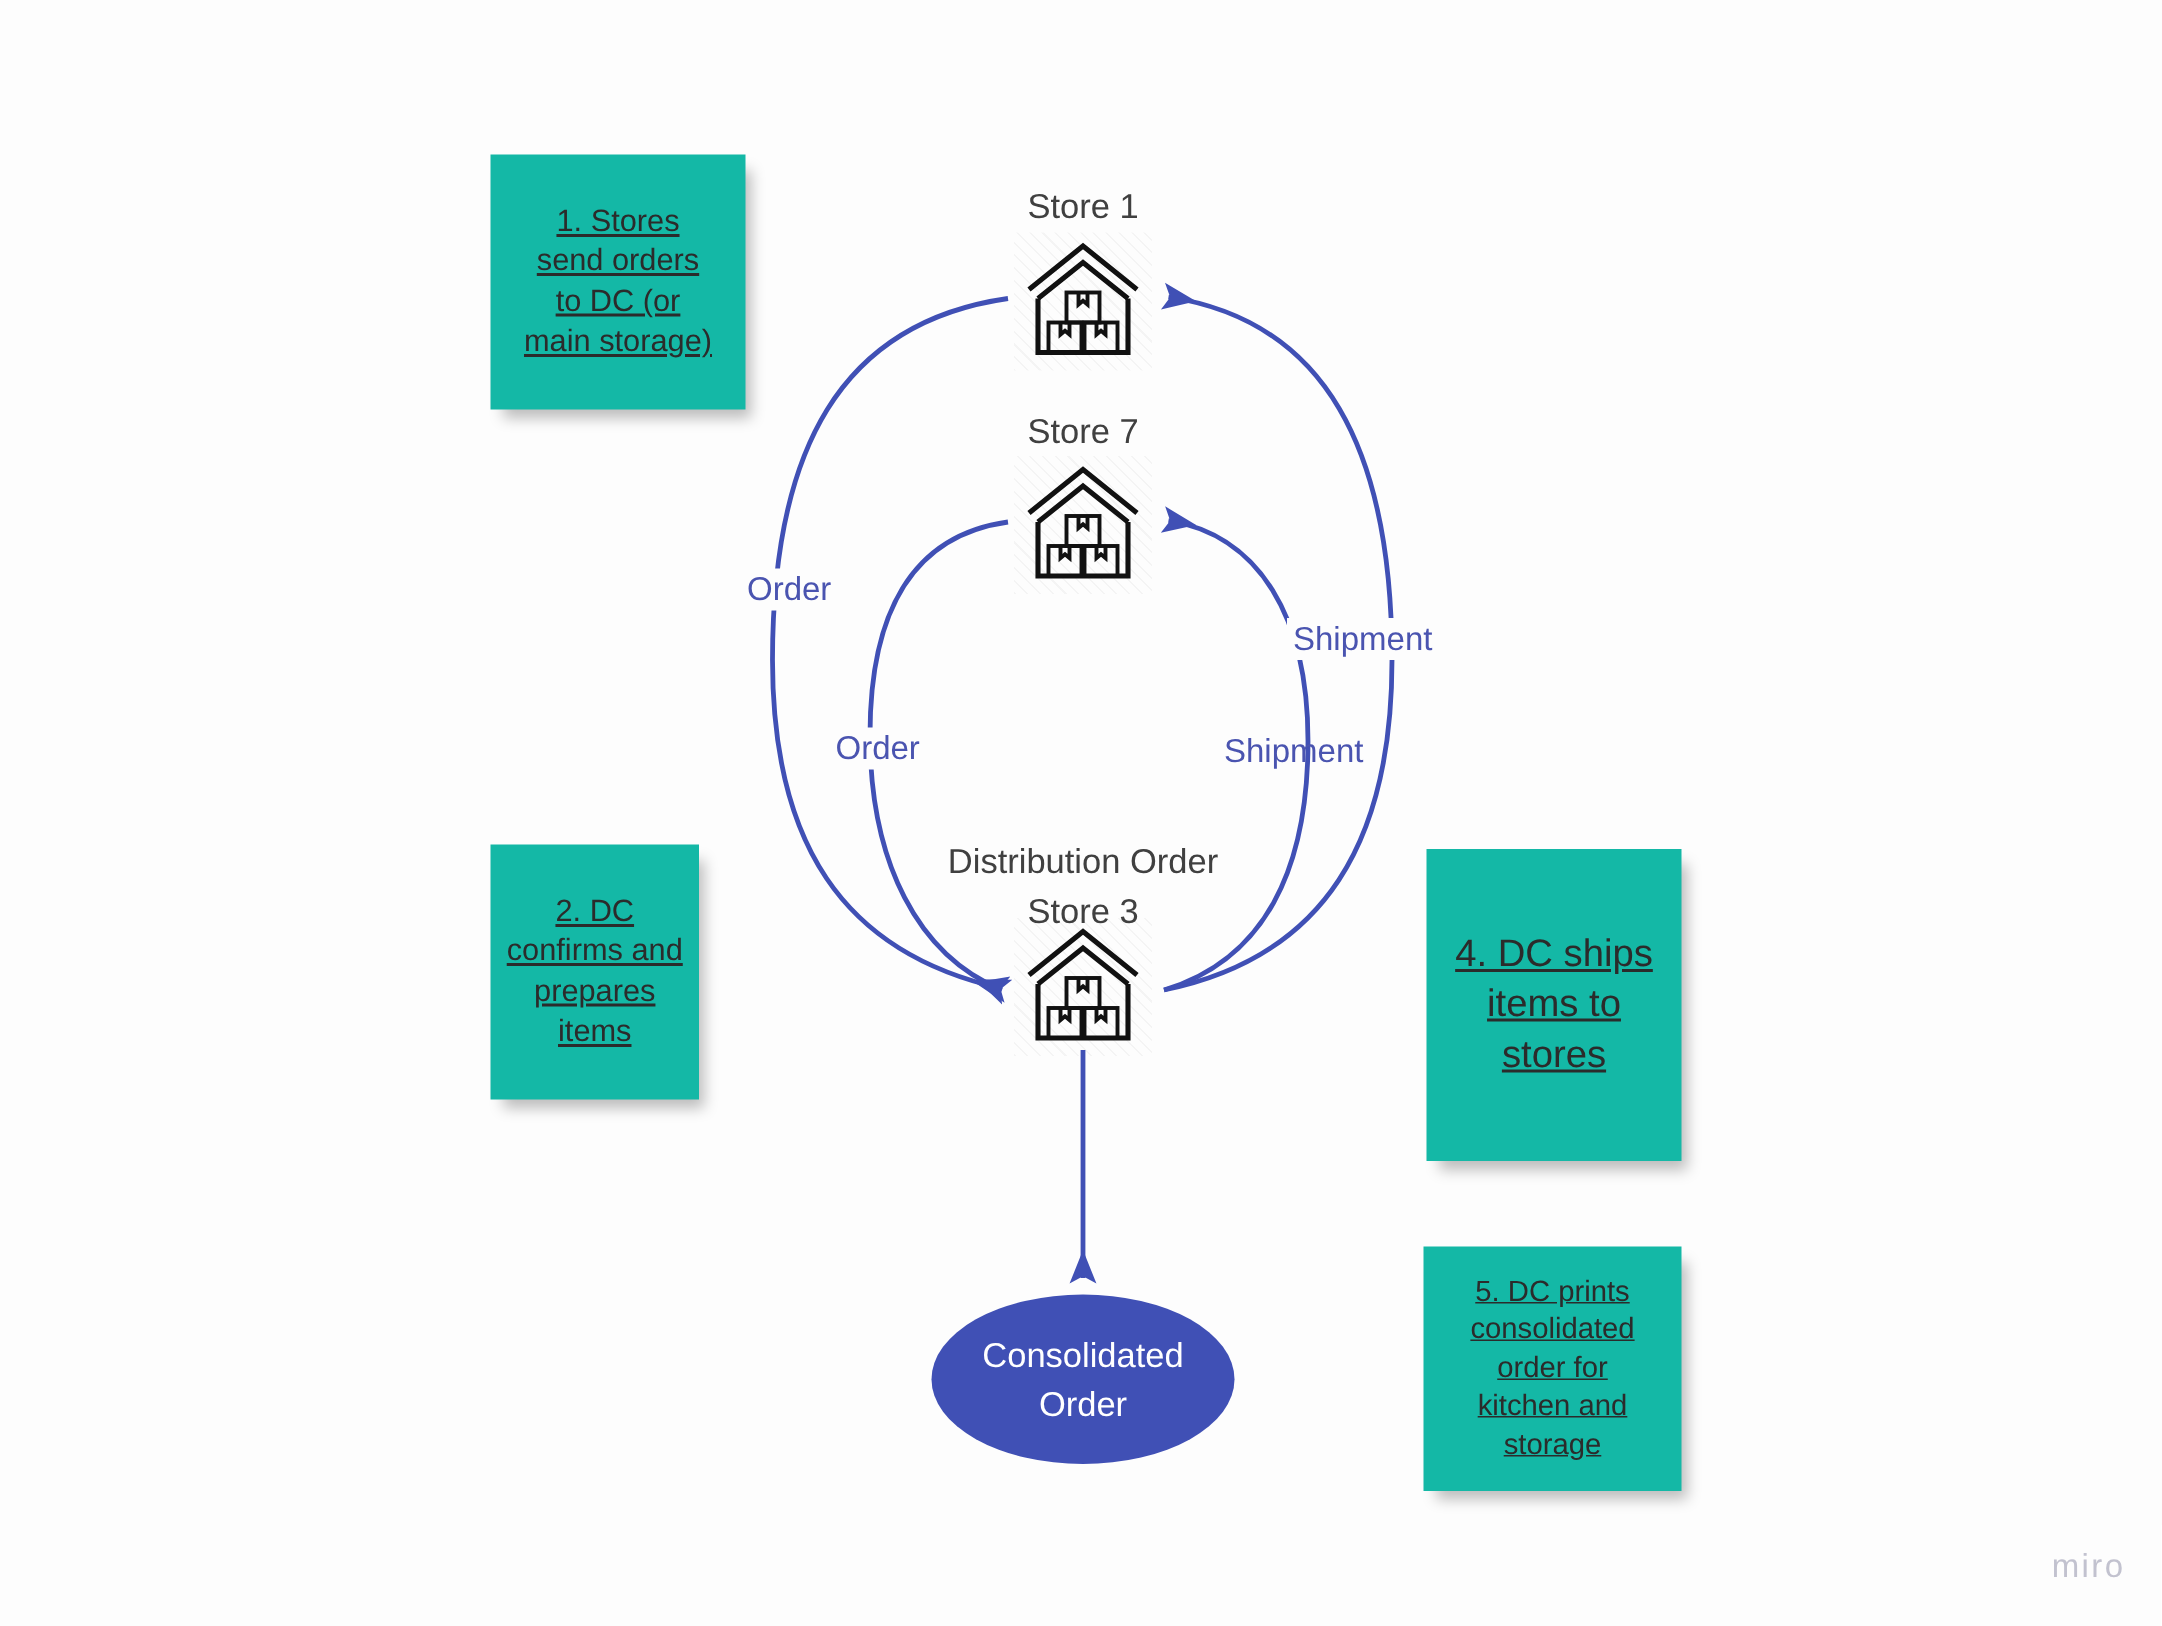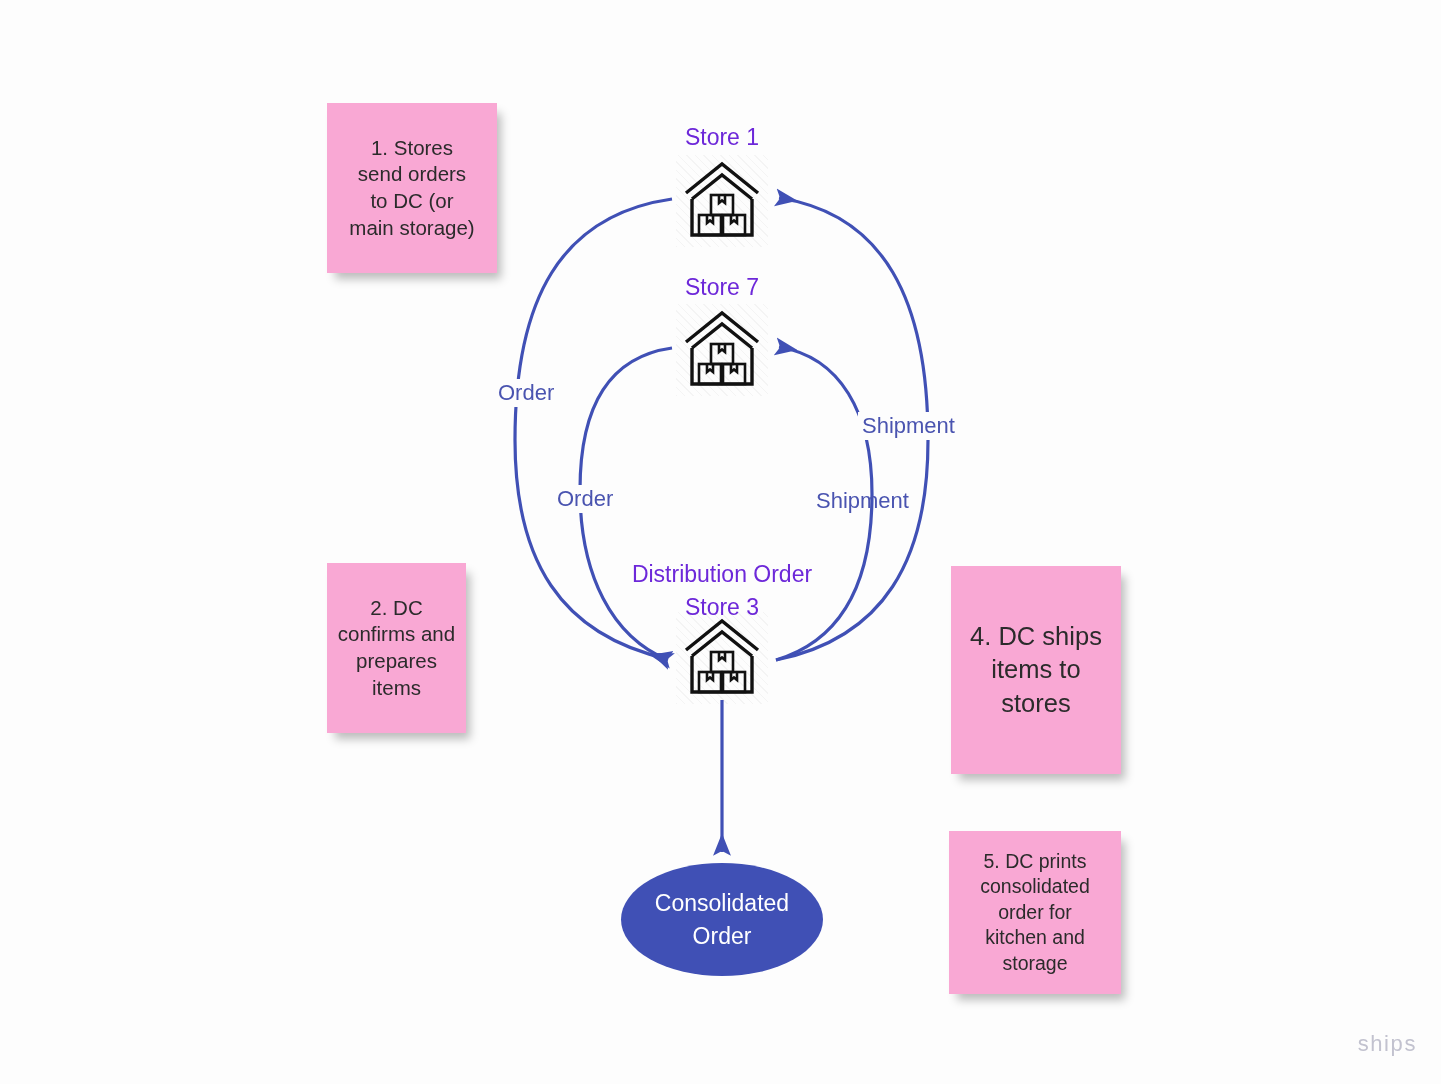--- a/index.html
+++ b/index.html
@@ -15,48 +15,49 @@
     position: relative;
     width: 1441px;
     height: 1084px;
     background: #fdfdfd;
     overflow: hidden;
   }
 
   
   .sticky {
     position: absolute;
-    background: #f9a8d4;
+    background: #14b8a6;
     box-shadow: 6px 8px 9px -2px rgba(0,0,0,0.26);
     display: flex;
     align-items: center;
     justify-content: center;
     text-align: center;
     color: #2b2b2b;
     line-height: 1.30;
     padding: 6px 10px;
     box-sizing: border-box;
     white-space: pre-line;
+    text-decoration: underline;
   }
   .sticky-text {
     display: block;
     width: 100%;
     white-space: pre-line;
   }
 
   #note1 { left: 327px; top: 103px;  width: 170px; height: 170px; font-size: 20.5px; }
   #note5 { left: 944px; top: 98px;   width: 174px; height: 172px; font-size: 20.5px; }
   #note2 { left: 327px; top: 563px;  width: 139px; height: 170px; font-size: 20.5px; }
   #note4 { left: 951px; top: 566px;  width: 170px; height: 208px; font-size: 25.5px; }
   #note3 { left: 949px; top: 831px;  width: 172px; height: 163px; font-size: 19.5px; }
 
   
   .node-label {
     position: absolute;
-    color: #6d28d9;
+    color: #404040;
     font-size: 23px;
     text-align: center;
     white-space: nowrap;
     line-height: 1.35;
   }
 
   
   .warehouse {
     position: absolute;
     width: 92px;
@@ -243,15 +244,15 @@
 
   <div class="edge-label" style="left:858px; top:412px;">Shipment</div>
 
   <div class="edge-label nobg" style="left:812px; top:487px;">Shipment</div>
 
   <div id="consolidated">
     <span>Consolidated
 Order</span>
   </div>
 
-  <div id="watermark">ships</div>
+  <div id="watermark">miro</div>
 
 </div>
 
 </body></html>

